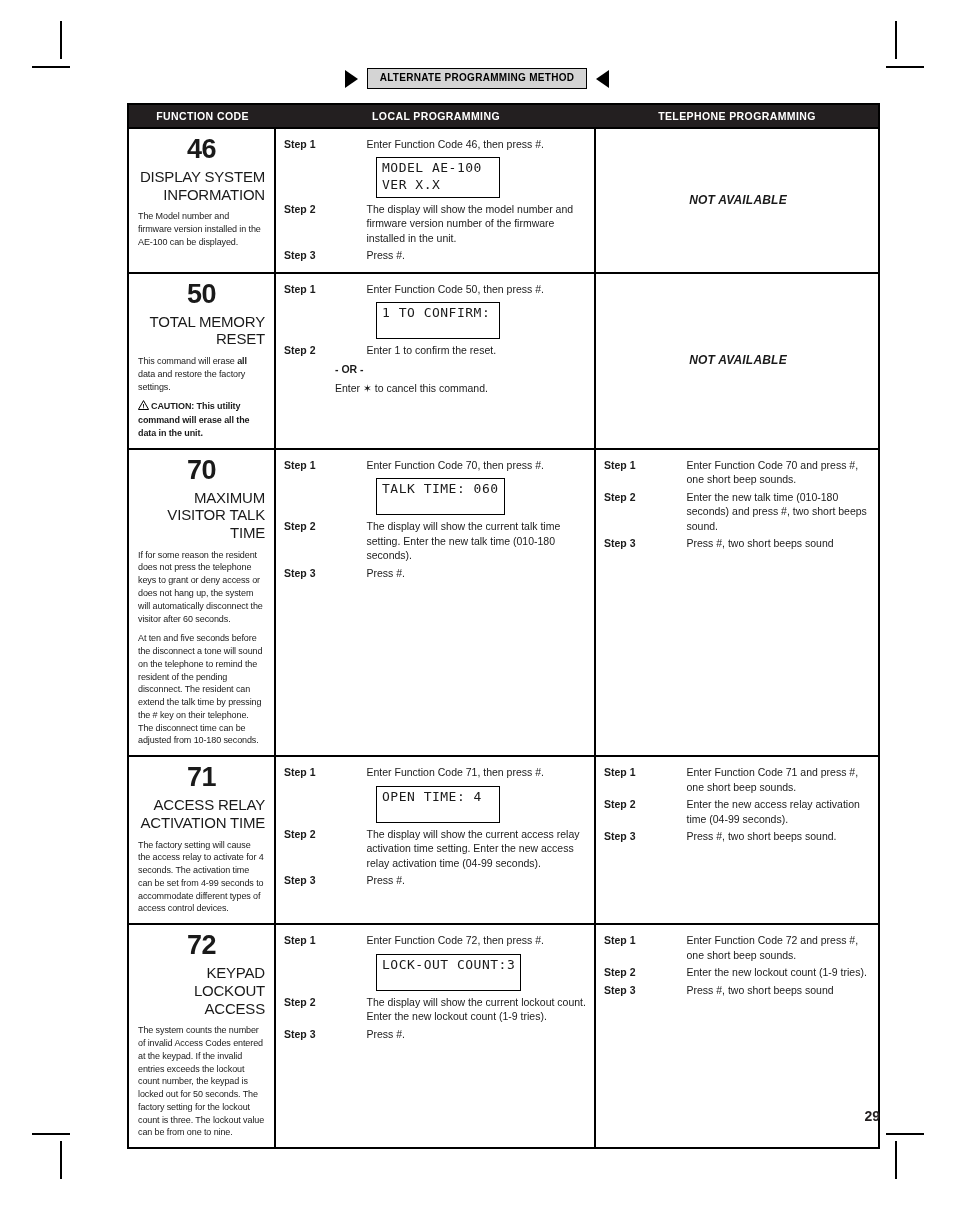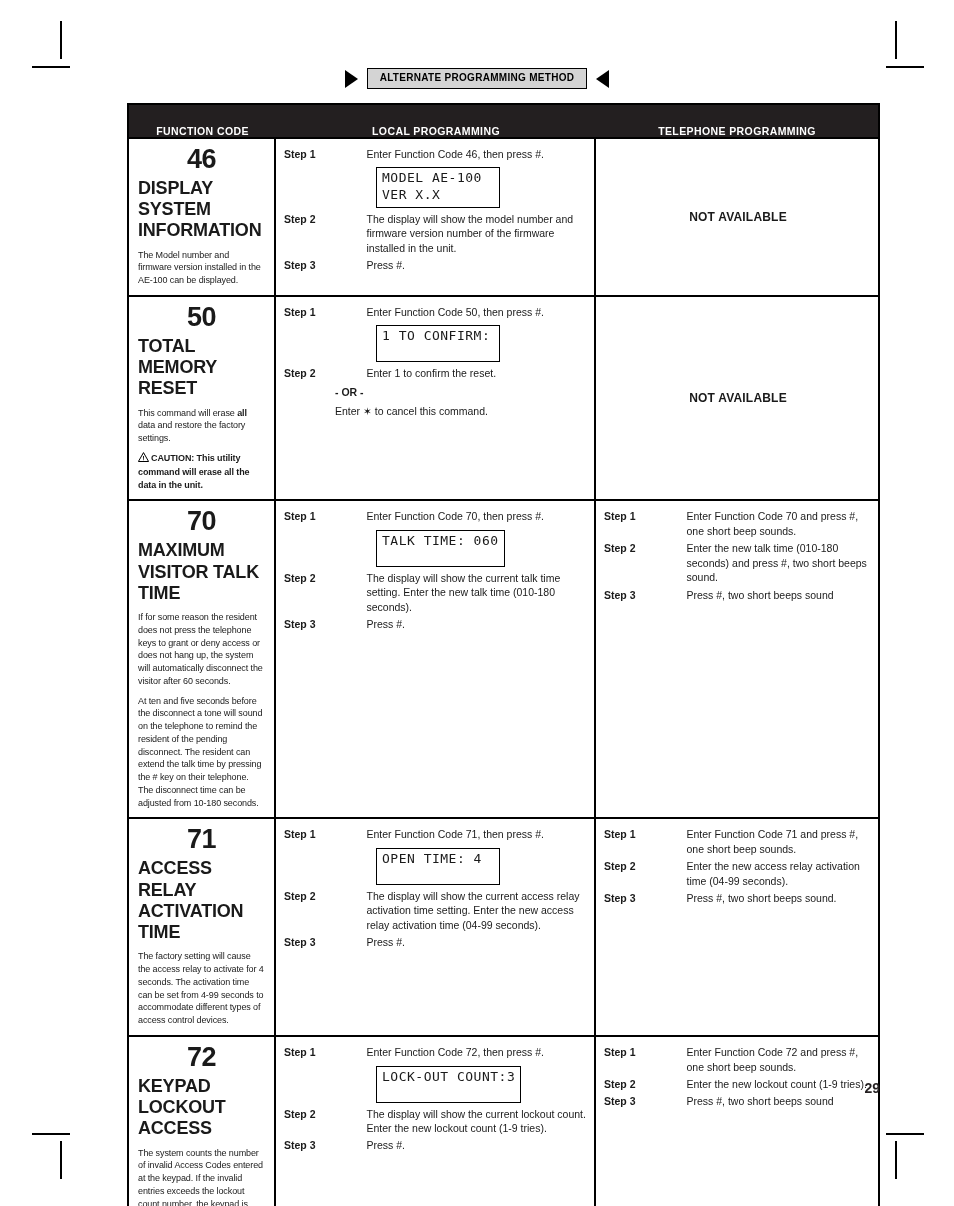--- a/index.html
+++ b/index.html
@@ -68,22 +68,22 @@
     left: 127px;
     top: 103px;
     width: 753px;
     border: 2px solid #000;
     box-sizing: border-box;
   }
   .thead {
     display: flex;
     background: #231f20;
     color: #fff;
-    height: 32px;
-    align-items: flex-end;
+    height: 22px;
+    align-items: center;
   }
   .thead > div {
     font-size: 10.5px;
     font-weight: bold;
     letter-spacing: 0.4px;
     text-align: center;
   }
   .col-fc   { width: 147px; flex: 0 0 147px; box-sizing: border-box; }
   .col-lp   { width: 320px; flex: 0 0 320px; box-sizing: border-box; }
   .col-tp   { width: 282px; flex: 0 0 282px; box-sizing: border-box; }
@@ -121,23 +121,23 @@
   
   .fc-num {
     text-align: center;
     font-size: 27px;
     font-weight: bold;
     line-height: 1;
     letter-spacing: -0.5px;
     margin-bottom: 5px;
   }
   .fc-title {
-    text-align: left;
-    font-size: 18px;
-    font-weight: bold;
+    text-align: right;
+    font-size: 15px;
+    font-weight: normal;
     line-height: 1.18;
     letter-spacing: -0.2px;
     margin-bottom: 7px;
   }
   .fc-desc {
     font-size: 9px;
     line-height: 1.42;
     margin: 0 0 7px 0;
     letter-spacing: -0.1px;
   }
@@ -195,27 +195,28 @@
     letter-spacing: 0.5px;
     white-space: pre;
     min-width: 112px;
   }
   .lcd.tall { min-height: 30px; }
 
   .na-text {
     font-size: 12px;
     font-weight: bold;
     letter-spacing: 0.2px;
+    font-style: italic;
   }
 
   
   .pagenum {
     position: absolute;
     right: 74px;
-    top: 1080px;
+    top: 1108px;
     font-size: 14px;
     font-weight: bold;
     color: #231f20;
   }
 </style>
 </head>
 <body>
 
 <div class="cropmark cm-v cm-tl-v"></div>
 <div class="cropmark cm-h cm-tl-h"></div>

